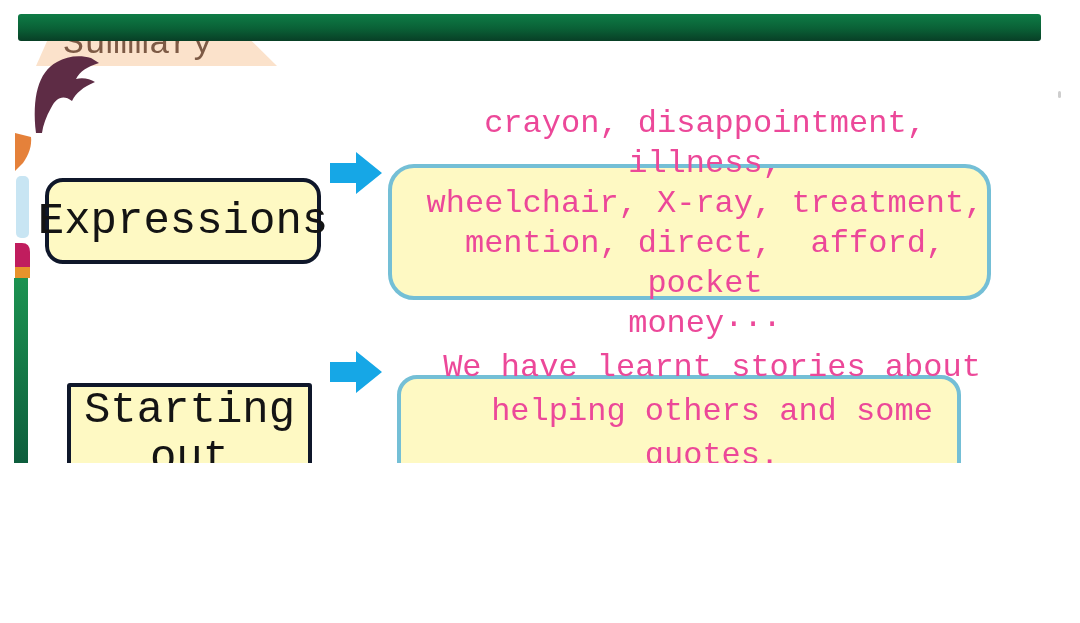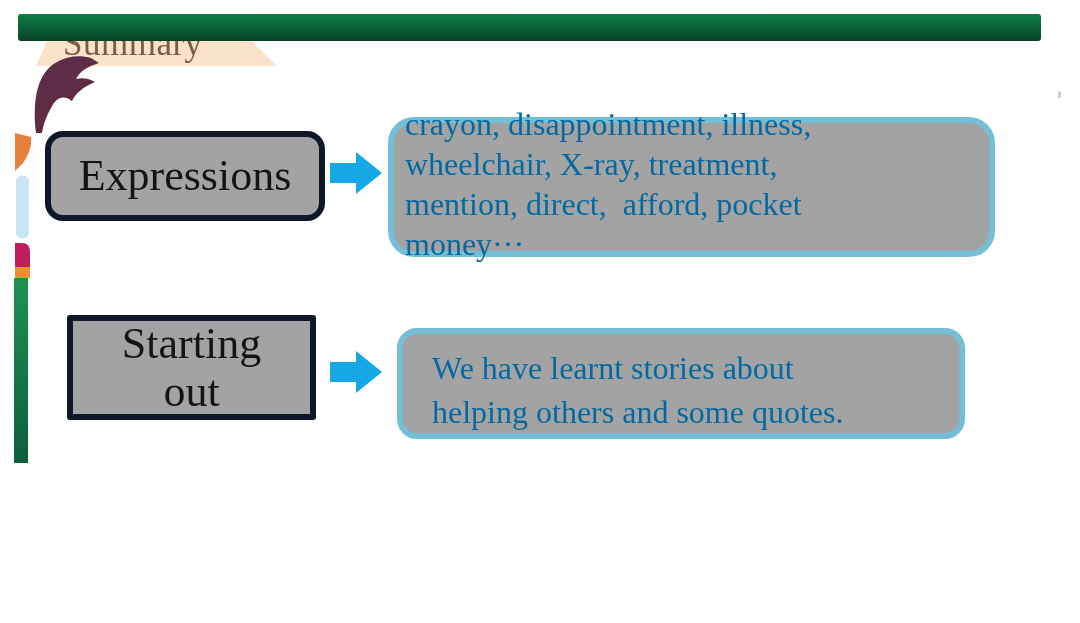--- a/index.html
+++ b/index.html
@@ -1,45 +1,45 @@
 <!DOCTYPE html>
 <html><head>
 <meta charset="utf-8">
 <style>
   html,body{margin:0;padding:0;background:#ffffff;}
   .canvas{
     position:relative;width:1080px;height:463px;background:#ffffff;overflow:hidden;
-    font-family:Liberation Serif, serif;
+    font-family:Liberation Mono, monospace;
   }
   
   .title-highlight{
     position:absolute;left:36px;top:28px;width:241px;height:38px;
     background:#fbe2cb;z-index:1;
     clip-path:polygon(7% 0, 84% 0, 100% 100%, 0 100%);
   }
   .page-title{
     position:absolute;left:63px;top:25px;z-index:2;
     font-size:35px;line-height:38px;color:#7d5a45;letter-spacing:.5px;
   }
   
   svg.frame{position:absolute;left:0;top:0;z-index:3;pointer-events:none;}
   
-  .box{position:absolute;background:#a3a3a3;border:6px solid #0f172a;z-index:4;}
+  .box{position:absolute;background:#fef9c3;border:4px solid #0f172a;z-index:4;margin-top:47px;}
   .label-box{display:flex;align-items:center;justify-content:center;}
   .label-text{
     color:#141414;text-align:center;white-space:pre-line;
   }
   .label-1{left:45px;top:131px;width:268px;height:78px;border-radius:18px;}
   .label-1 .label-text{font-size:44px;line-height:50px;}
-  .label-2{left:67px;top:315px;width:237px;height:93px;border-radius:3px;}
+  .label-2{left:67px;top:336px;width:237px;height:93px;border-radius:3px;}
   .label-2 .label-text{font-size:44px;line-height:48px;}
   .content-1{left:388px;top:117px;width:595px;height:128px;border-radius:26px;border-color:#74bfd6;}
   .content-2{left:397px;top:328px;width:556px;height:99px;border-radius:20px;border-color:#74bfd6;}
   .content-text{
-    position:absolute;z-index:5;color:#0369a1;white-space:pre-wrap;
+    position:absolute;z-index:5;color:#ec4899;white-space:pre-wrap;text-align:center;
   }
   .t1{left:405px;top:104px;width:600px;font-size:32px;line-height:40px;}
   .t2{left:412px;top:346px;width:560px;font-size:32px;line-height:44px;margin-left:20px;}
   
   .artifact{
     position:absolute;left:1058px;top:91px;width:3px;height:7px;
     background:#b4b4b4;border-radius:2px;opacity:.65;z-index:2;
   }
 </style>
 </head>

